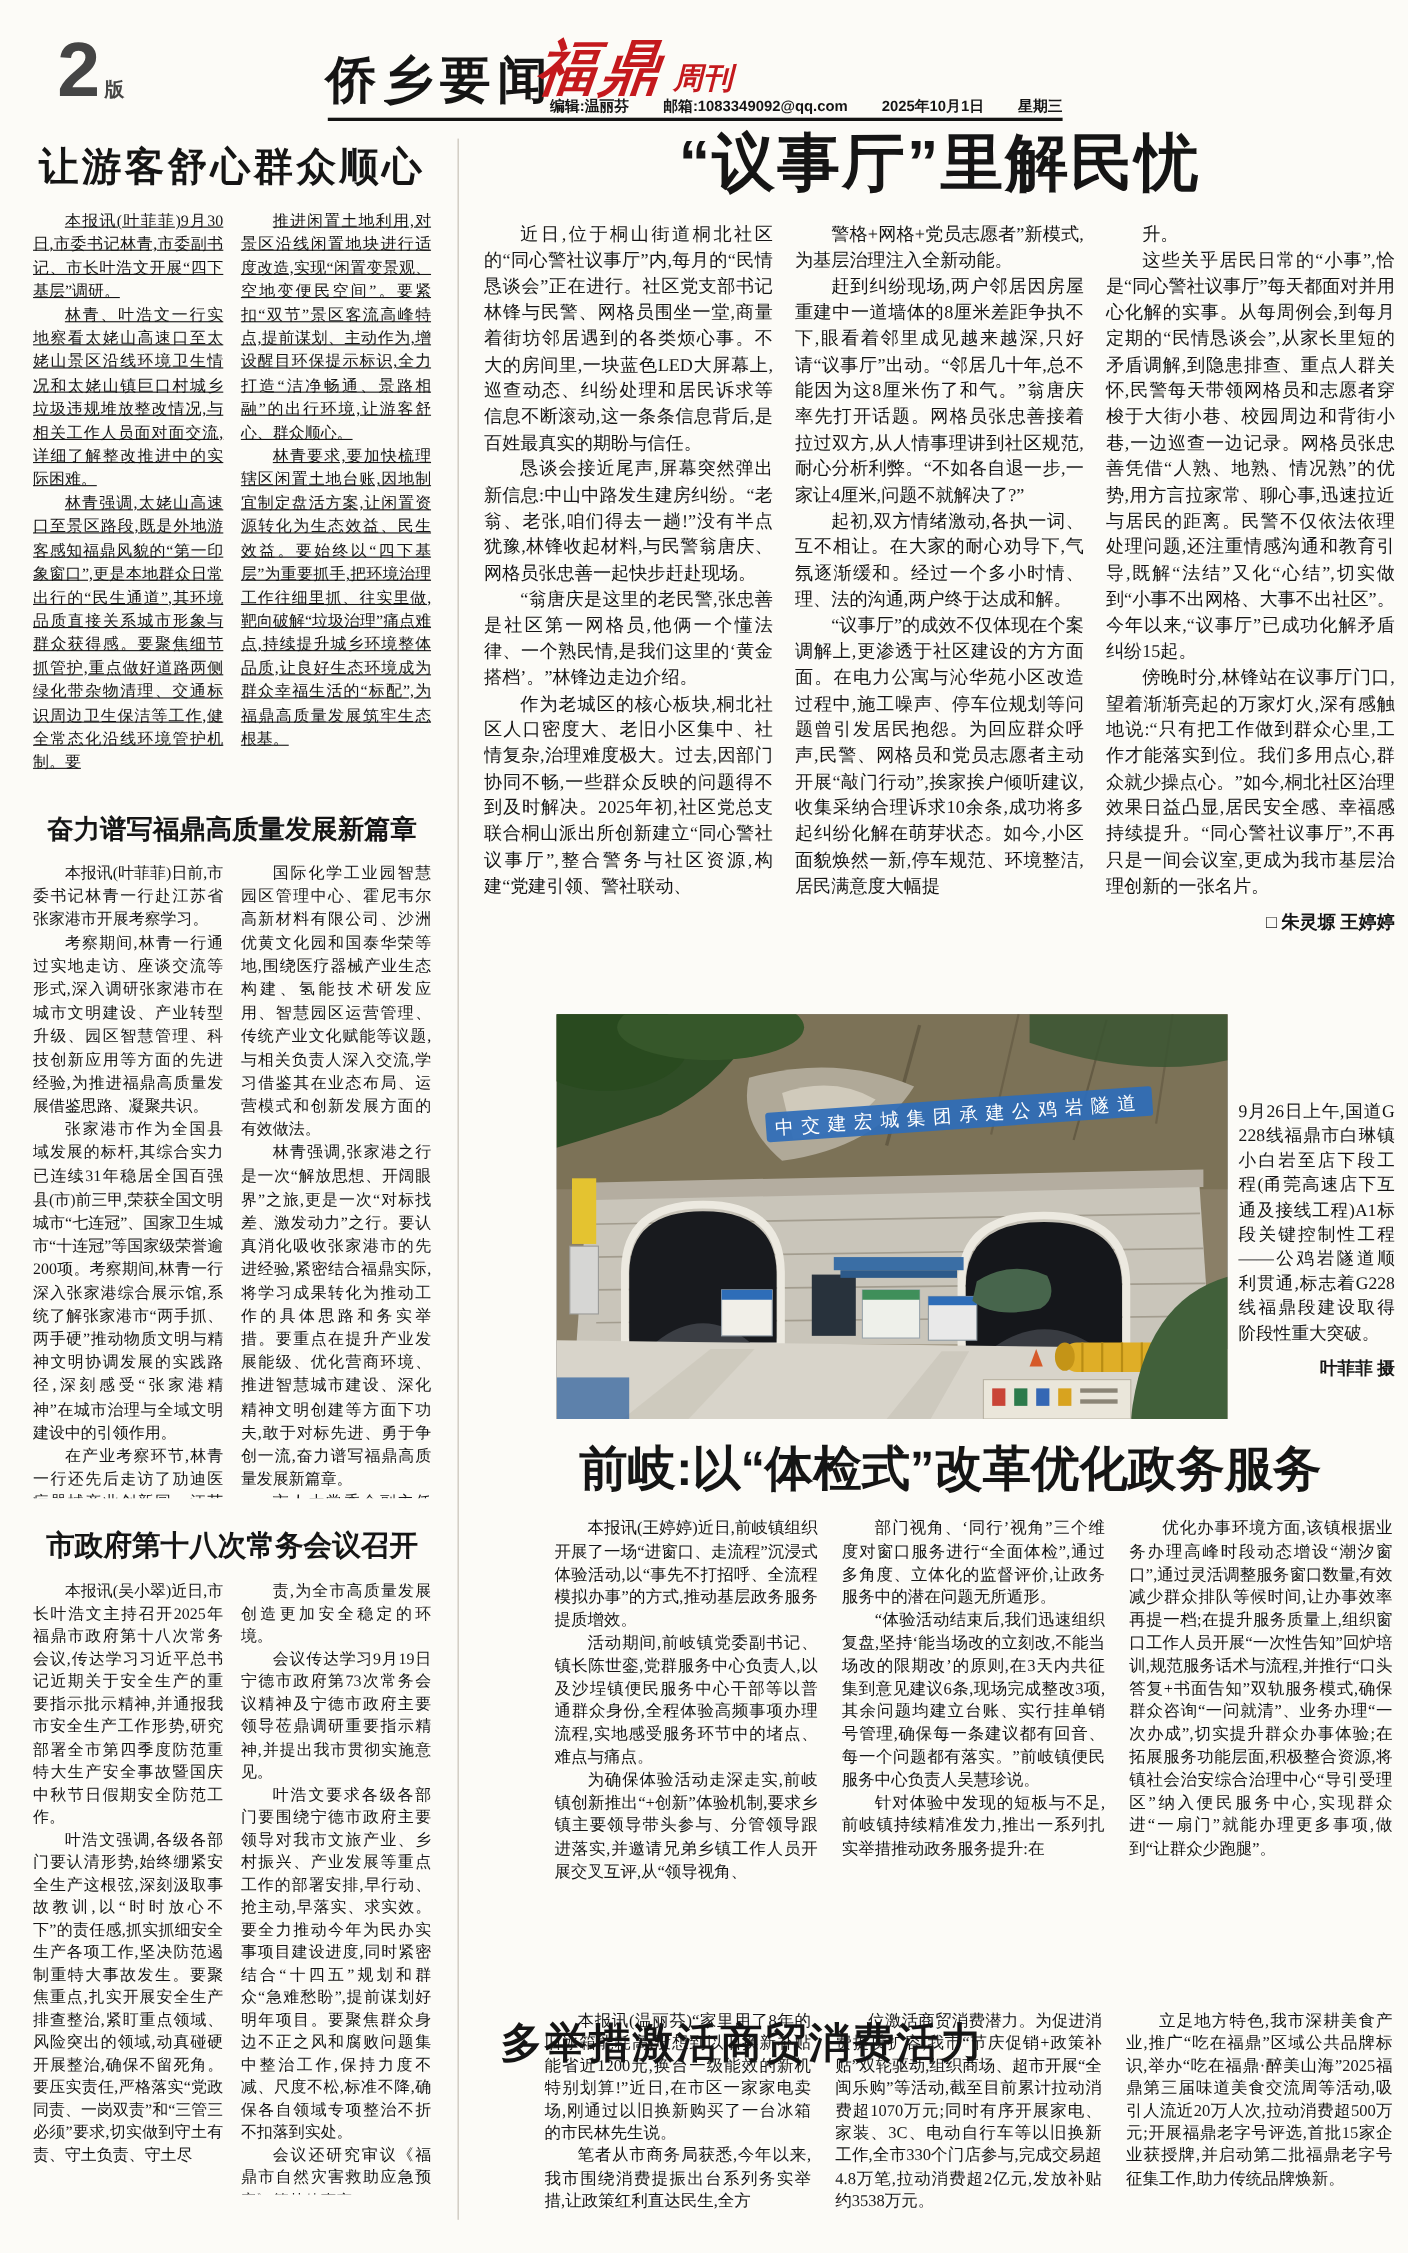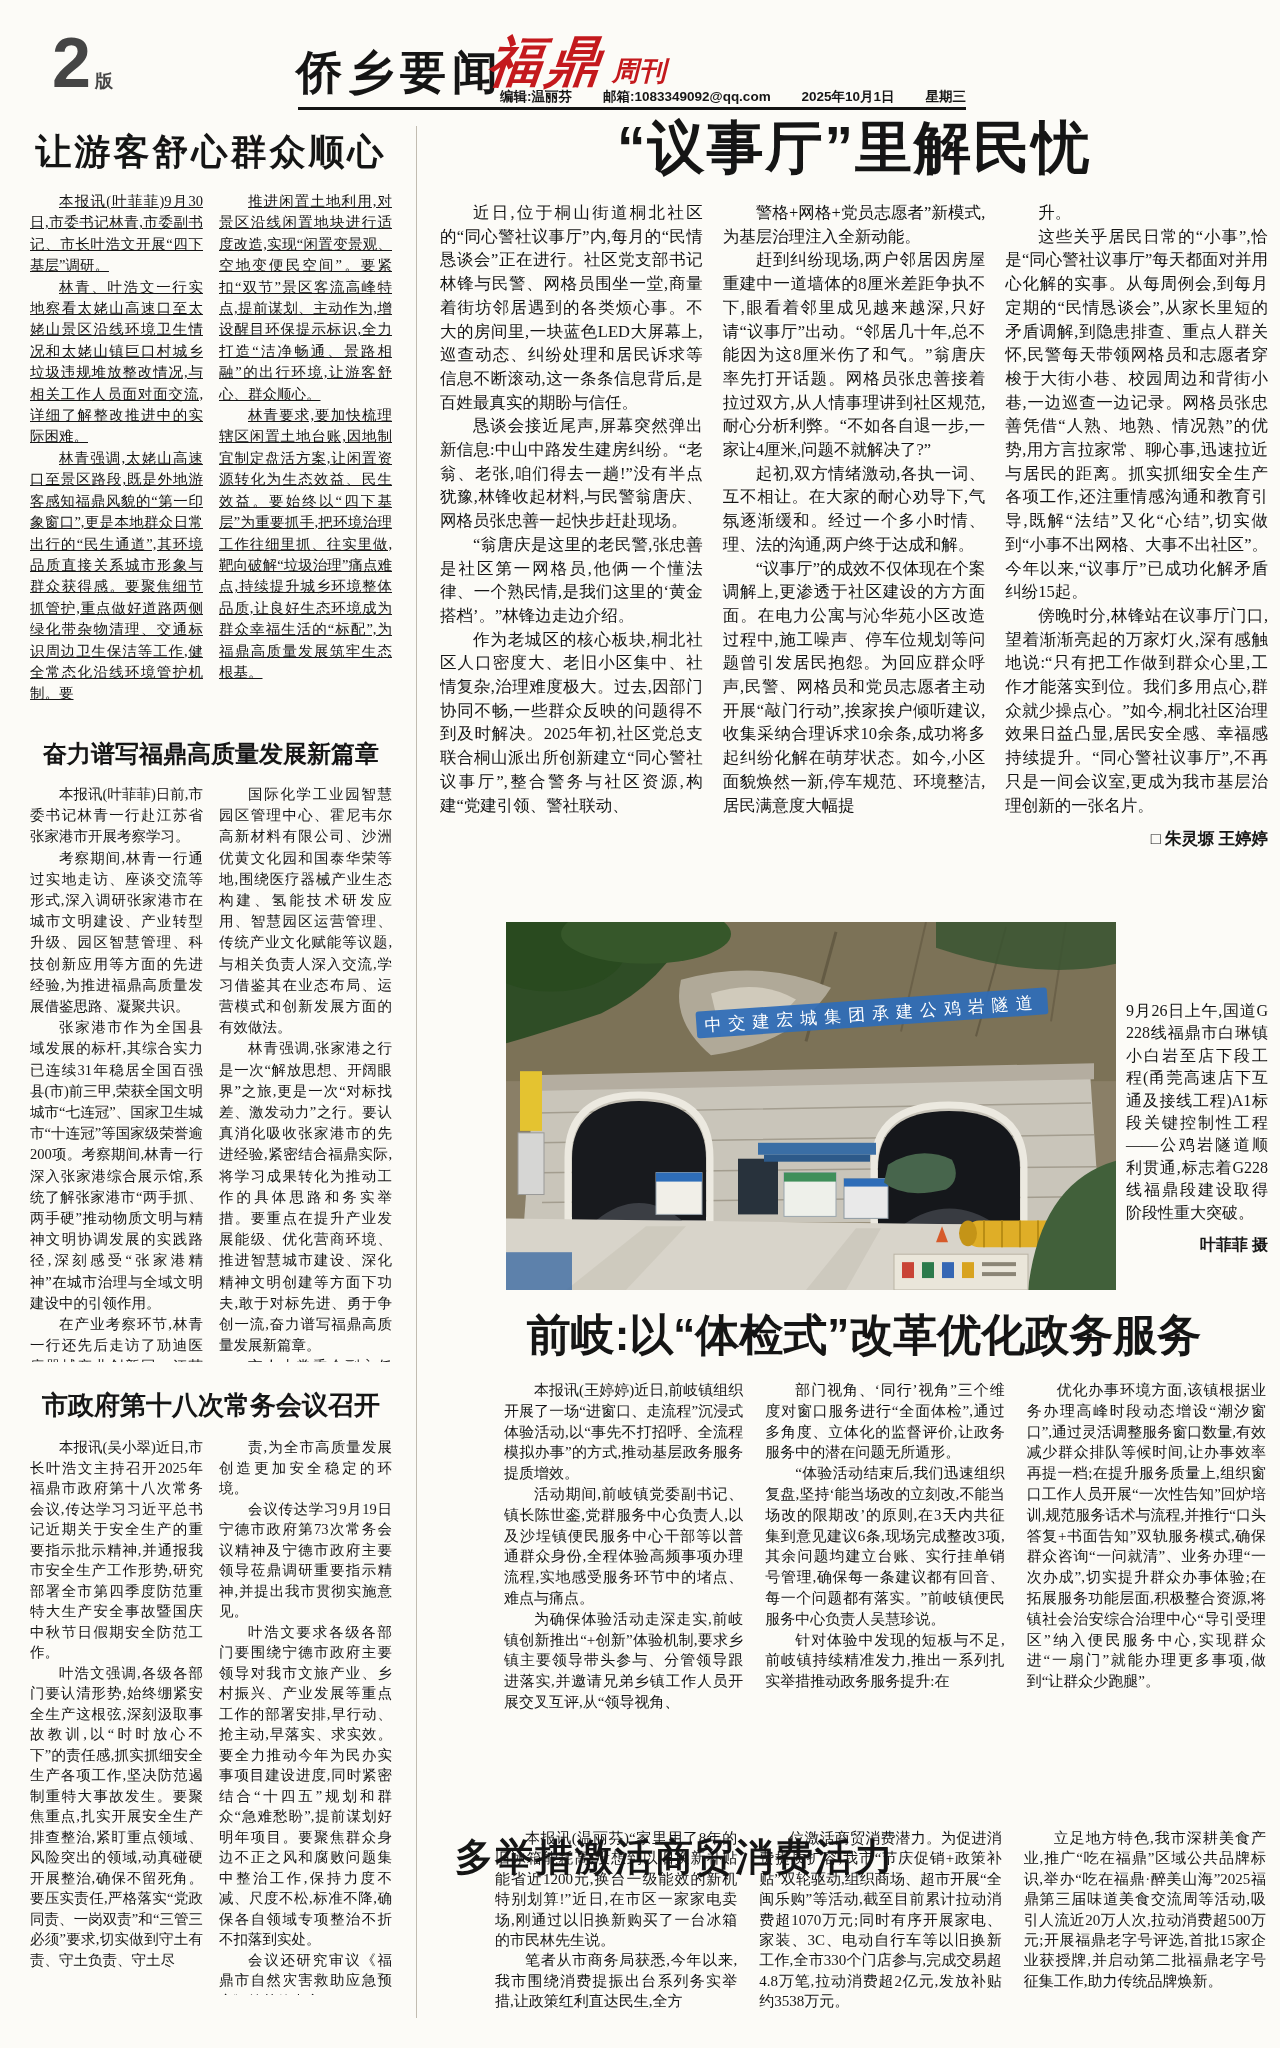--- a/index.html
+++ b/index.html
@@ -147,21 +147,21 @@
       <p>作为老城区的核心板块,桐北社区人口密度大、老旧小区集中、社情复杂,治理难度极大。过去,因部门协同不畅,一些群众反映的问题得不到及时解决。2025年初,社区党总支联合桐山派出所创新建立“同心警社议事厅”,整合警务与社区资源,构建“党建引领、警社联动、</p>
     </div>
     <div class="col">
       <p>警格+网格+党员志愿者”新模式,为基层治理注入全新动能。</p>
       <p>赶到纠纷现场,两户邻居因房屋重建中一道墙体的8厘米差距争执不下,眼看着邻里成见越来越深,只好请“议事厅”出动。“邻居几十年,总不能因为这8厘米伤了和气。”翁唐庆率先打开话题。网格员张忠善接着拉过双方,从人情事理讲到社区规范,耐心分析利弊。“不如各自退一步,一家让4厘米,问题不就解决了?”</p>
       <p>起初,双方情绪激动,各执一词、互不相让。在大家的耐心劝导下,气氛逐渐缓和。经过一个多小时情、理、法的沟通,两户终于达成和解。</p>
       <p>“议事厅”的成效不仅体现在个案调解上,更渗透于社区建设的方方面面。在电力公寓与沁华苑小区改造过程中,施工噪声、停车位规划等问题曾引发居民抱怨。为回应群众呼声,民警、网格员和党员志愿者主动开展“敲门行动”,挨家挨户倾听建议,收集采纳合理诉求10余条,成功将多起纠纷化解在萌芽状态。如今,小区面貌焕然一新,停车规范、环境整洁,居民满意度大幅提</p>
     </div>
     <div class="col">
       <p>升。</p>
-      <p>这些关乎居民日常的“小事”,恰是“同心警社议事厅”每天都面对并用心化解的实事。从每周例会,到每月定期的“民情恳谈会”,从家长里短的矛盾调解,到隐患排查、重点人群关怀,民警每天带领网格员和志愿者穿梭于大街小巷、校园周边和背街小巷,一边巡查一边记录。网格员张忠善凭借“人熟、地熟、情况熟”的优势,用方言拉家常、聊心事,迅速拉近与居民的距离。抓实抓细安全生产各项工作,还注重情感沟通和教育引导,既解“法结”又化“心结”,切实做到“小事不出网格、大事不出社区”。今年以来,“议事厅”已成功化解矛盾纠纷15起。</p>
+      <p>这些关乎居民日常的“小事”,恰是“同心警社议事厅”每天都面对并用心化解的实事。从每周例会,到每月定期的“民情恳谈会”,从家长里短的矛盾调解,到隐患排查、重点人群关怀,民警每天带领网格员和志愿者穿梭于大街小巷、校园周边和背街小巷,一边巡查一边记录。网格员张忠善凭借“人熟、地熟、情况熟”的优势,用方言拉家常、聊心事,迅速拉近与居民的距离。民警不仅依法依理处理问题,还注重情感沟通和教育引导,既解“法结”又化“心结”,切实做到“小事不出网格、大事不出社区”。今年以来,“议事厅”已成功化解矛盾纠纷15起。</p>
       <p>傍晚时分,林锋站在议事厅门口,望着渐渐亮起的万家灯火,深有感触地说:“只有把工作做到群众心里,工作才能落实到位。我们多用点心,群众就少操点心。”如今,桐北社区治理效果日益凸显,居民安全感、幸福感持续提升。“同心警社议事厅”,不再只是一间会议室,更成为我市基层治理创新的一张名片。</p>
       <div class="byline">□ 朱灵塬 王婷婷</div>
     </div>
   </div>
 </div>
 
 <div id="photo-block">
   <svg viewBox="0 0 610 370" preserveAspectRatio="none">
 
     <rect width="610" height="370" fill="#8a7f67"></rect>

